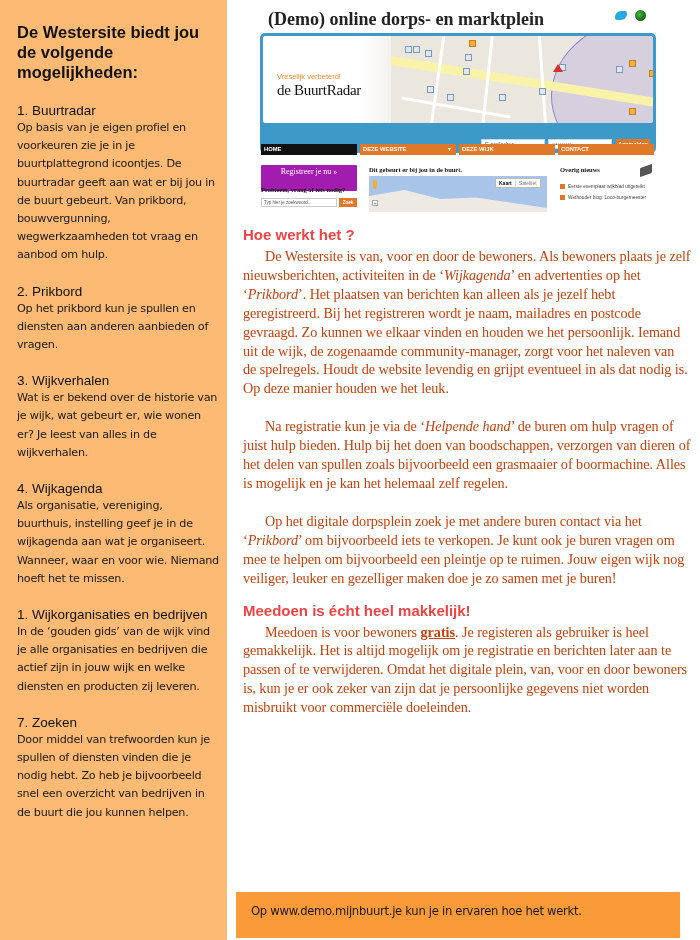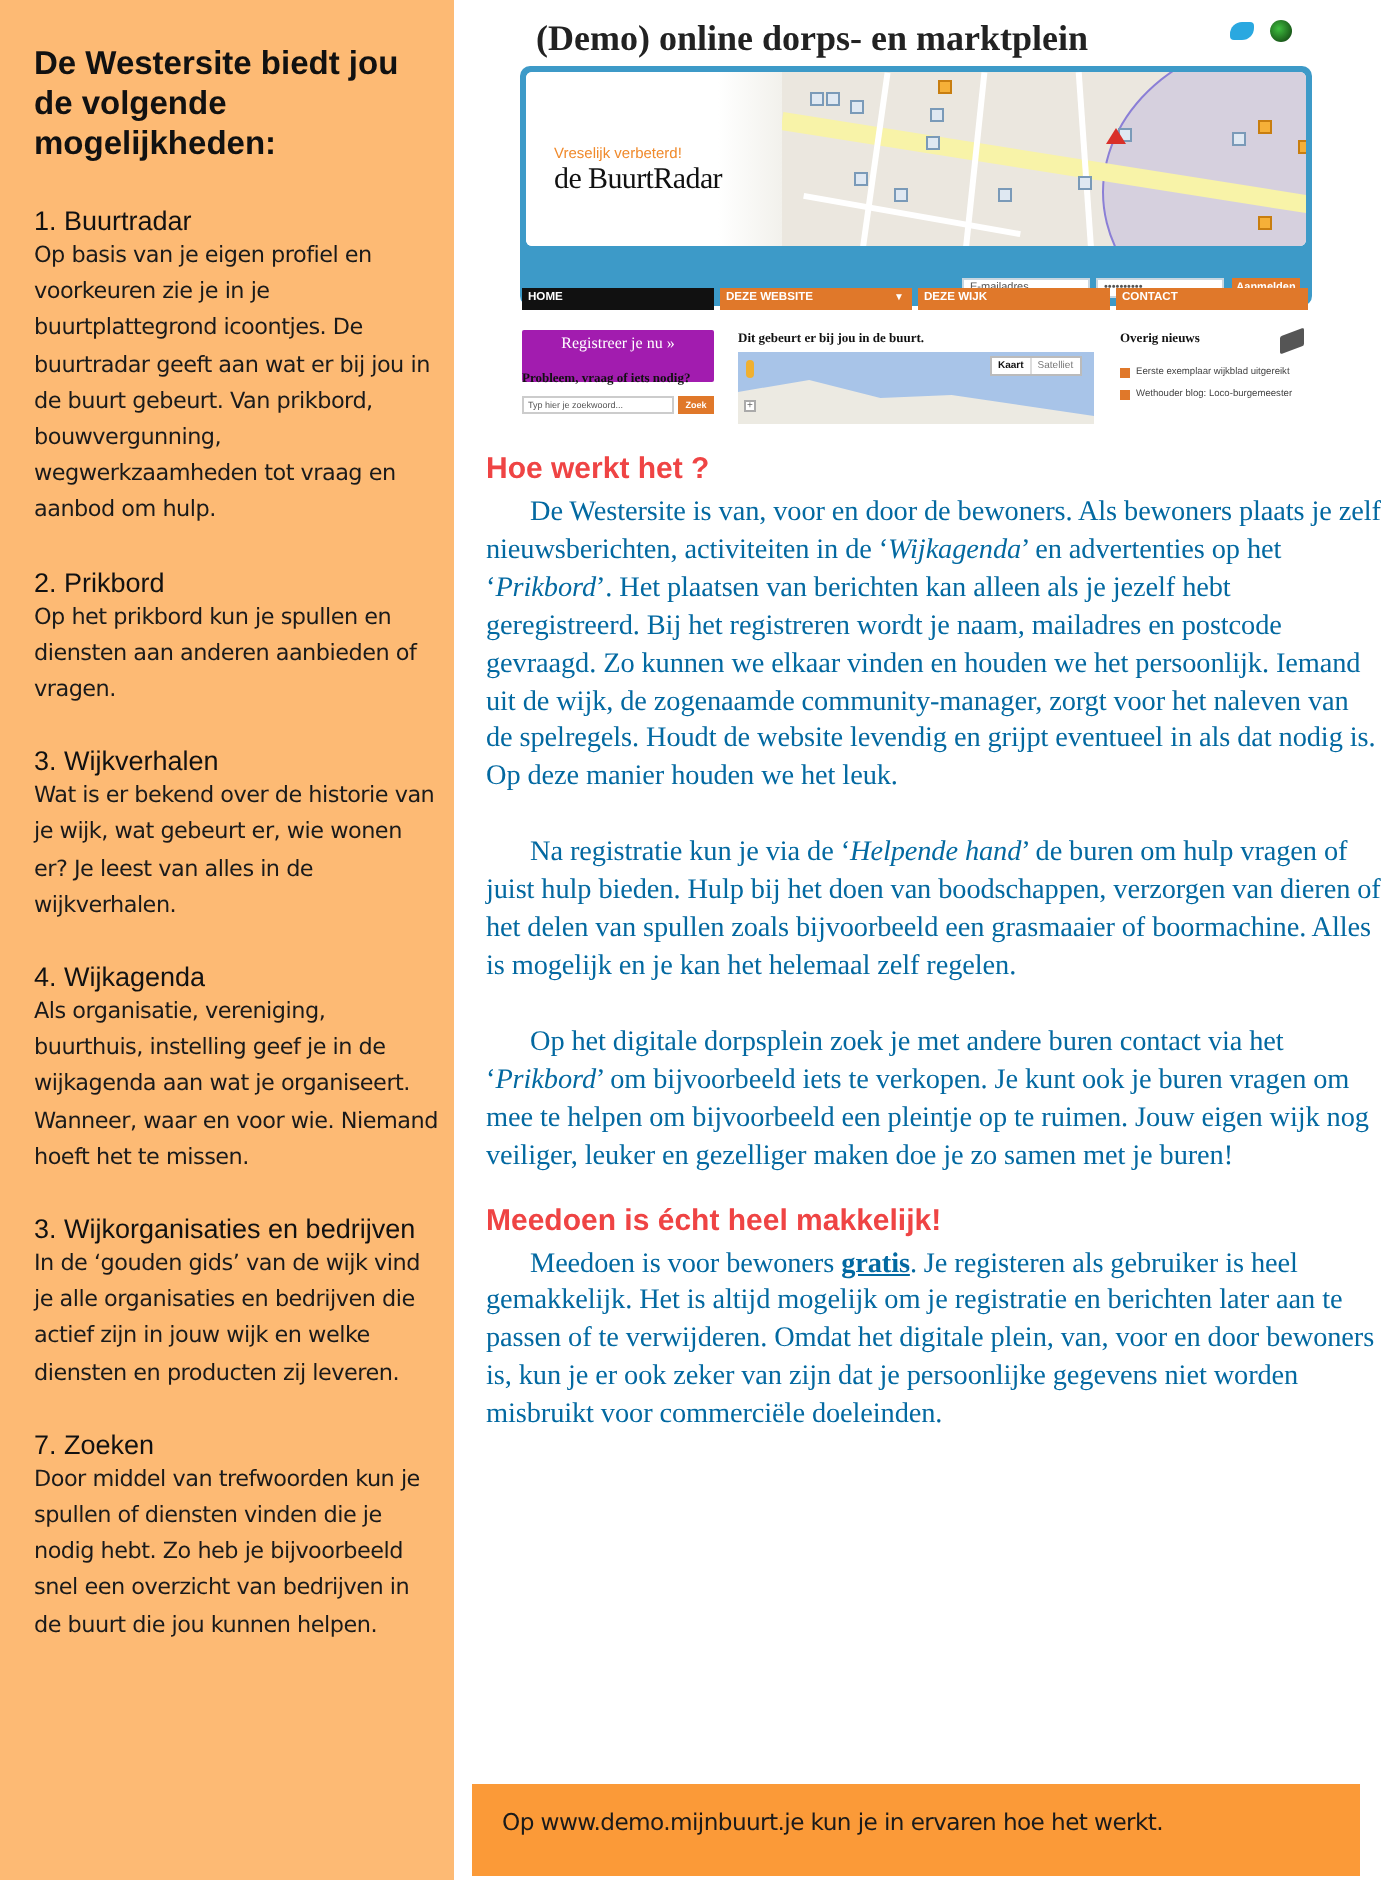--- a/index.html
+++ b/index.html
@@ -98,21 +98,21 @@
   .newspaper-icon { position: absolute; left: 385px; top: 166px; width: 12px; height: 9px; background: #555; transform: skewY(-20deg); border-radius: 1px; }
   .news-item { position: absolute; left: 305px; font-size: 4.8px; color: #444; font-family: "Liberation Sans", sans-serif; display: flex; align-items: center; gap: 3px; }
   .news-bullet { width: 5px; height: 5px; background: #e0782a; display: inline-block; }
 
   
   .main { position: absolute; left: 243px; top: 226px; width: 448px; }
   .section-heading {
     font-family: "Liberation Sans", sans-serif; font-weight: bold; font-size: 15px; color: #ef4444; margin-bottom: 4px;
   }
   .paragraph {
-    font-family: "Liberation Serif", serif; font-size: 14.2px; line-height: 18.9px; color: #0369a1;
+    font-family: "Liberation Serif", serif; font-size: 14.2px; line-height: 18.9px; color: #c2410c;
     text-indent: 22px; letter-spacing: -0.05px;
   }
   .paragraph + .paragraph { margin-top: 19px; }
   .gap-after { margin-bottom: 14px; }
   em { font-style: italic; }
   .gratis { font-weight: bold; text-decoration: underline; }
 
   .footer-box {
     position: absolute; left: 236px; top: 892px; width: 444px; height: 46px;
     background: #fb9a38; padding: 12px 0 0 15px;
@@ -135,21 +135,21 @@
   </div>
   <div class="feature">
     <div class="feature-heading">3. Wijkverhalen</div>
     <div class="feature-body">Wat is er bekend over de historie van je wijk, wat gebeurt er, wie wonen er? Je leest van alles in de wijkverhalen.</div>
   </div>
   <div class="feature">
     <div class="feature-heading">4. Wijkagenda</div>
     <div class="feature-body">Als organisatie, vereniging, buurthuis, instelling geef je in de wijkagenda aan wat je organiseert. Wanneer, waar en voor wie. Niemand hoeft het te missen.</div>
   </div>
   <div class="feature">
-    <div class="feature-heading">3. Wijkorganisaties en bedrijven</div>
+    <div class="feature-heading">1. Wijkorganisaties en bedrijven</div>
     <div class="feature-body">In de ‘gouden gids’ van de wijk vind je alle organisaties en bedrijven die actief zijn in jouw wijk en welke diensten en producten zij leveren.</div>
   </div>
   <div class="feature">
     <div class="feature-heading">7. Zoeken</div>
     <div class="feature-body">Door middel van trefwoorden kun je spullen of diensten vinden die je nodig hebt. Zo heb je bijvoorbeeld snel een overzicht van bedrijven in de buurt die jou kunnen helpen.</div>
   </div>
 </aside>
 
 <section class="embed">
   <div class="embed-title">(Demo) online dorps- en marktplein</div>

